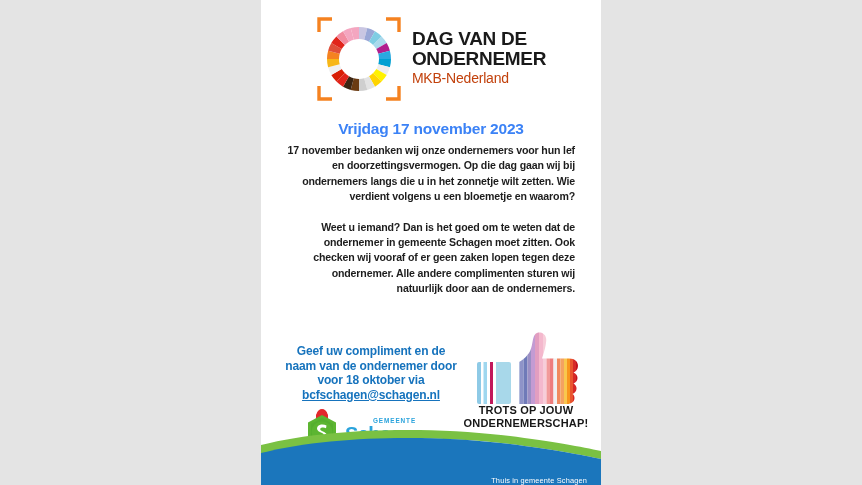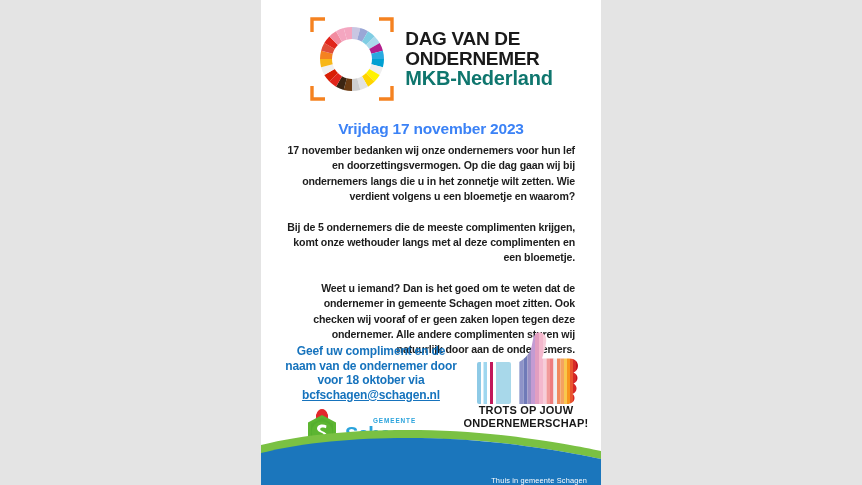--- a/index.html
+++ b/index.html
@@ -52,26 +52,25 @@
   }
   .logo-line1, .logo-line2 {
     font-weight: bold;
     font-size: 19px;
     line-height: 19.5px;
     letter-spacing: -0.3px;
     color: #1a1a1a;
     white-space: nowrap;
   }
   .logo-line3 {
-    font-size: 20px;
+    font-size: 14px;
     line-height: 21px;
-    color: #0f766e;
+    color: #c2410c;
     letter-spacing: -0.2px;
     white-space: nowrap;
-    font-weight: bold;
   }
 
   
   .date-heading {
     position: absolute;
     left: 0; top: 120px;
     width: 340px;
     text-align: center;
     color: #3b82f6;
     font-weight: bold;
@@ -215,21 +214,20 @@
         <div class="logo-line1">DAG VAN DE</div>
         <div class="logo-line2">ONDERNEMER</div>
         <div class="logo-line3">MKB-Nederland</div>
       </div>
     </div>
 
     <div class="date-heading">Vrijdag 17 november 2023</div>
 
     <div class="paras">
       <p>17 november bedanken wij onze ondernemers voor hun lef en doorzettingsvermogen. Op die dag gaan wij bij ondernemers langs die u in het zonnetje wilt zetten. Wie verdient volgens u een bloemetje en waarom?</p>
-      <p>Bij de 5 ondernemers die de meeste complimenten krijgen, komt onze wethouder langs met al deze complimenten en een bloemetje.</p>
       <p>Weet u iemand? Dan is het goed om te weten dat de ondernemer in gemeente Schagen moet zitten. Ook checken wij vooraf of er geen zaken lopen tegen deze ondernemer. Alle andere complimenten sturen wij natuurlijk door aan de ondernemers.</p>
     </div>
 
     <div class="cta">
       <div>Geef uw compliment en de</div>
       <div>naam van de ondernemer door</div>
       <div>voor 18 oktober via</div>
       <a class="cta-mail" href="#">bcfschagen@schagen.nl</a>
     </div>
 

